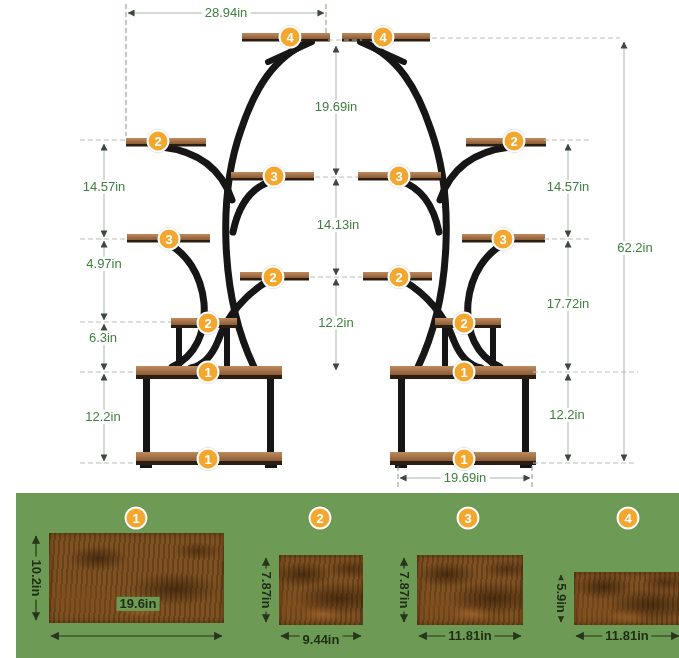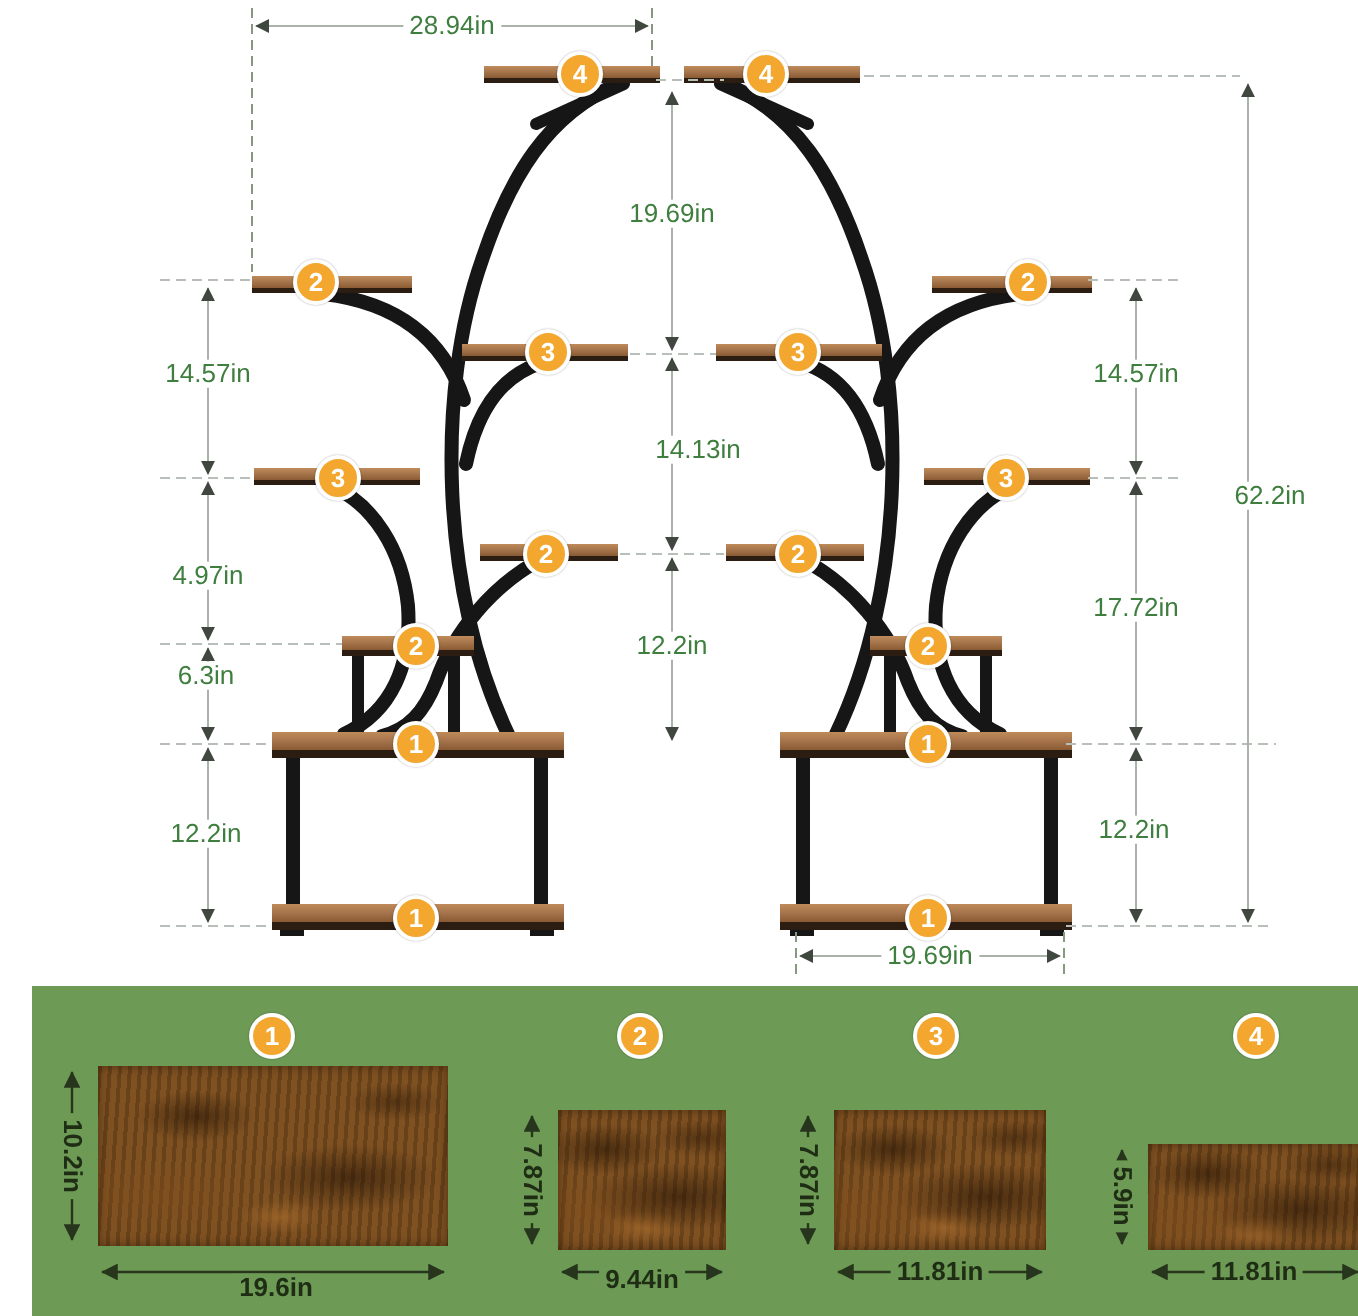--- a/index.html
+++ b/index.html
@@ -181,24 +181,24 @@
     </g>
   </svg>
 
   <div class="wood" style="left:33px;top:533px;width:175px;height:90px"></div>
   <div class="wood" style="left:263px;top:555px;width:84px;height:70px"></div>
   <div class="wood" style="left:401px;top:555px;width:106px;height:70px"></div>
   <div class="wood" style="left:558px;top:572px;width:107px;height:53px"></div>
 
   <span class="dim" style="left:210px;top:13px">28.94in</span>
   <span class="dim" style="left:320px;top:107px">19.69in</span>
-  <span class="dim" style="left:333px;top:225px">14.13in</span>
+  <span class="dim" style="left:322px;top:225px">14.13in</span>
   <span class="dim" style="left:320px;top:323px">12.2in</span>
   <span class="dim" style="left:88px;top:187px">14.57in</span>
-  <span class="dim" style="left:88px;top:288px">4.97in</span>
+  <span class="dim" style="left:88px;top:264px">4.97in</span>
   <span class="dim" style="left:87px;top:338px">6.3in</span>
   <span class="dim" style="left:87px;top:417px">12.2in</span>
   <span class="dim" style="left:552px;top:187px">14.57in</span>
   <span class="dim" style="left:552px;top:304px">17.72in</span>
   <span class="dim" style="left:551px;top:415px">12.2in</span>
   <span class="dim" style="left:619px;top:248px">62.2in</span>
   <span class="dim" style="left:449px;top:478px">19.69in</span>
 
   <span class="badge" style="left:274px;top:37px">4</span>
   <span class="badge" style="left:142px;top:141px">2</span>
@@ -217,21 +217,21 @@
   <span class="badge" style="left:448px;top:323px">2</span>
   <span class="badge" style="left:448px;top:372px">1</span>
   <span class="badge" style="left:448px;top:459px">1</span>
 
   <span class="badge" style="left:120px;top:518px">1</span>
   <span class="badge" style="left:304px;top:518px">2</span>
   <span class="badge" style="left:452px;top:518px">3</span>
   <span class="badge" style="left:612px;top:518px">4</span>
 
   <span class="pdim-v" style="left:20px;top:578px">10.2in</span>
-  <span class="pdim" style="left:122px;top:644px">19.6in</span>
+  <span class="pdim" style="left:122px;top:604px">19.6in</span>
   <span class="pdim-v" style="left:250px;top:590px">7.87in</span>
   <span class="pdim" style="left:305px;top:640px">9.44in</span>
   <span class="pdim-v" style="left:388px;top:590px">7.87in</span>
   <span class="pdim" style="left:454px;top:636px">11.81in</span>
   <span class="pdim-v" style="left:545px;top:598px">5.9in</span>
   <span class="pdim" style="left:611px;top:636px">11.81in</span>
 
 </div>
 
 </body></html>

